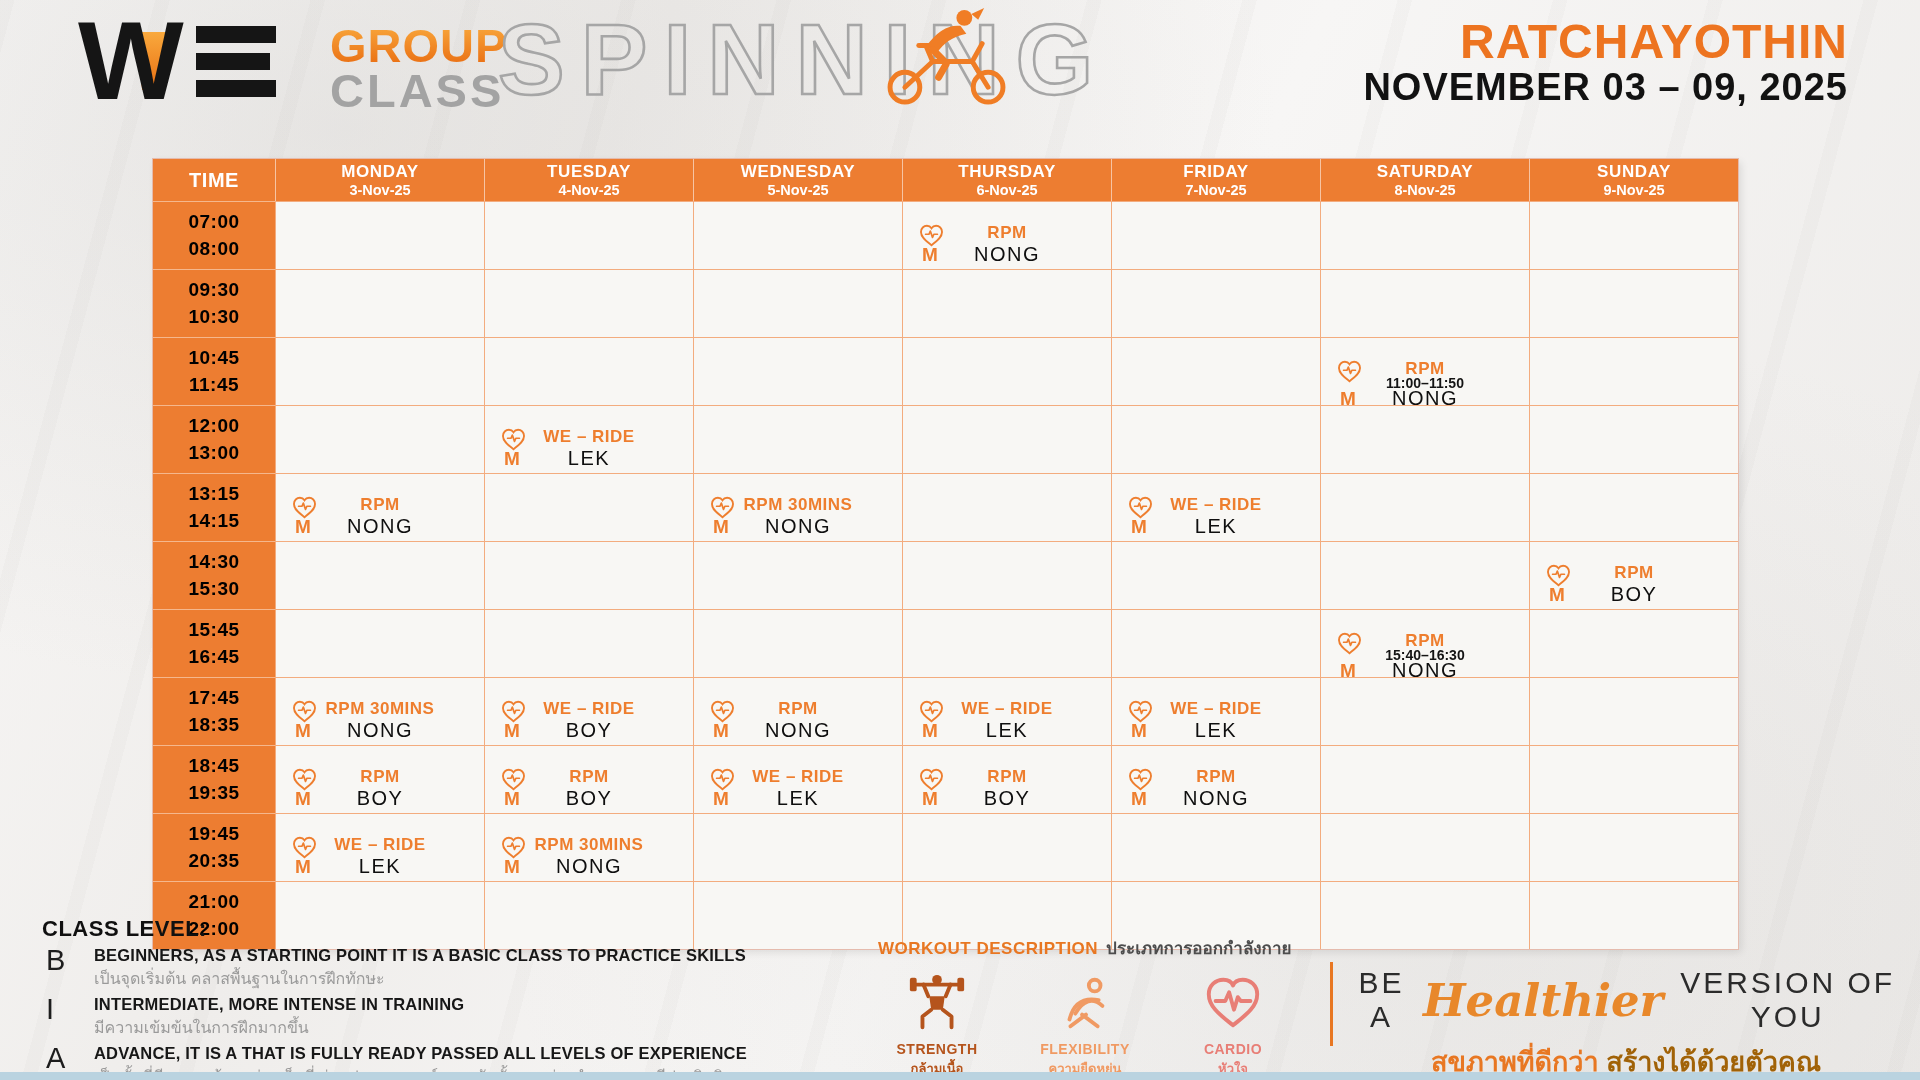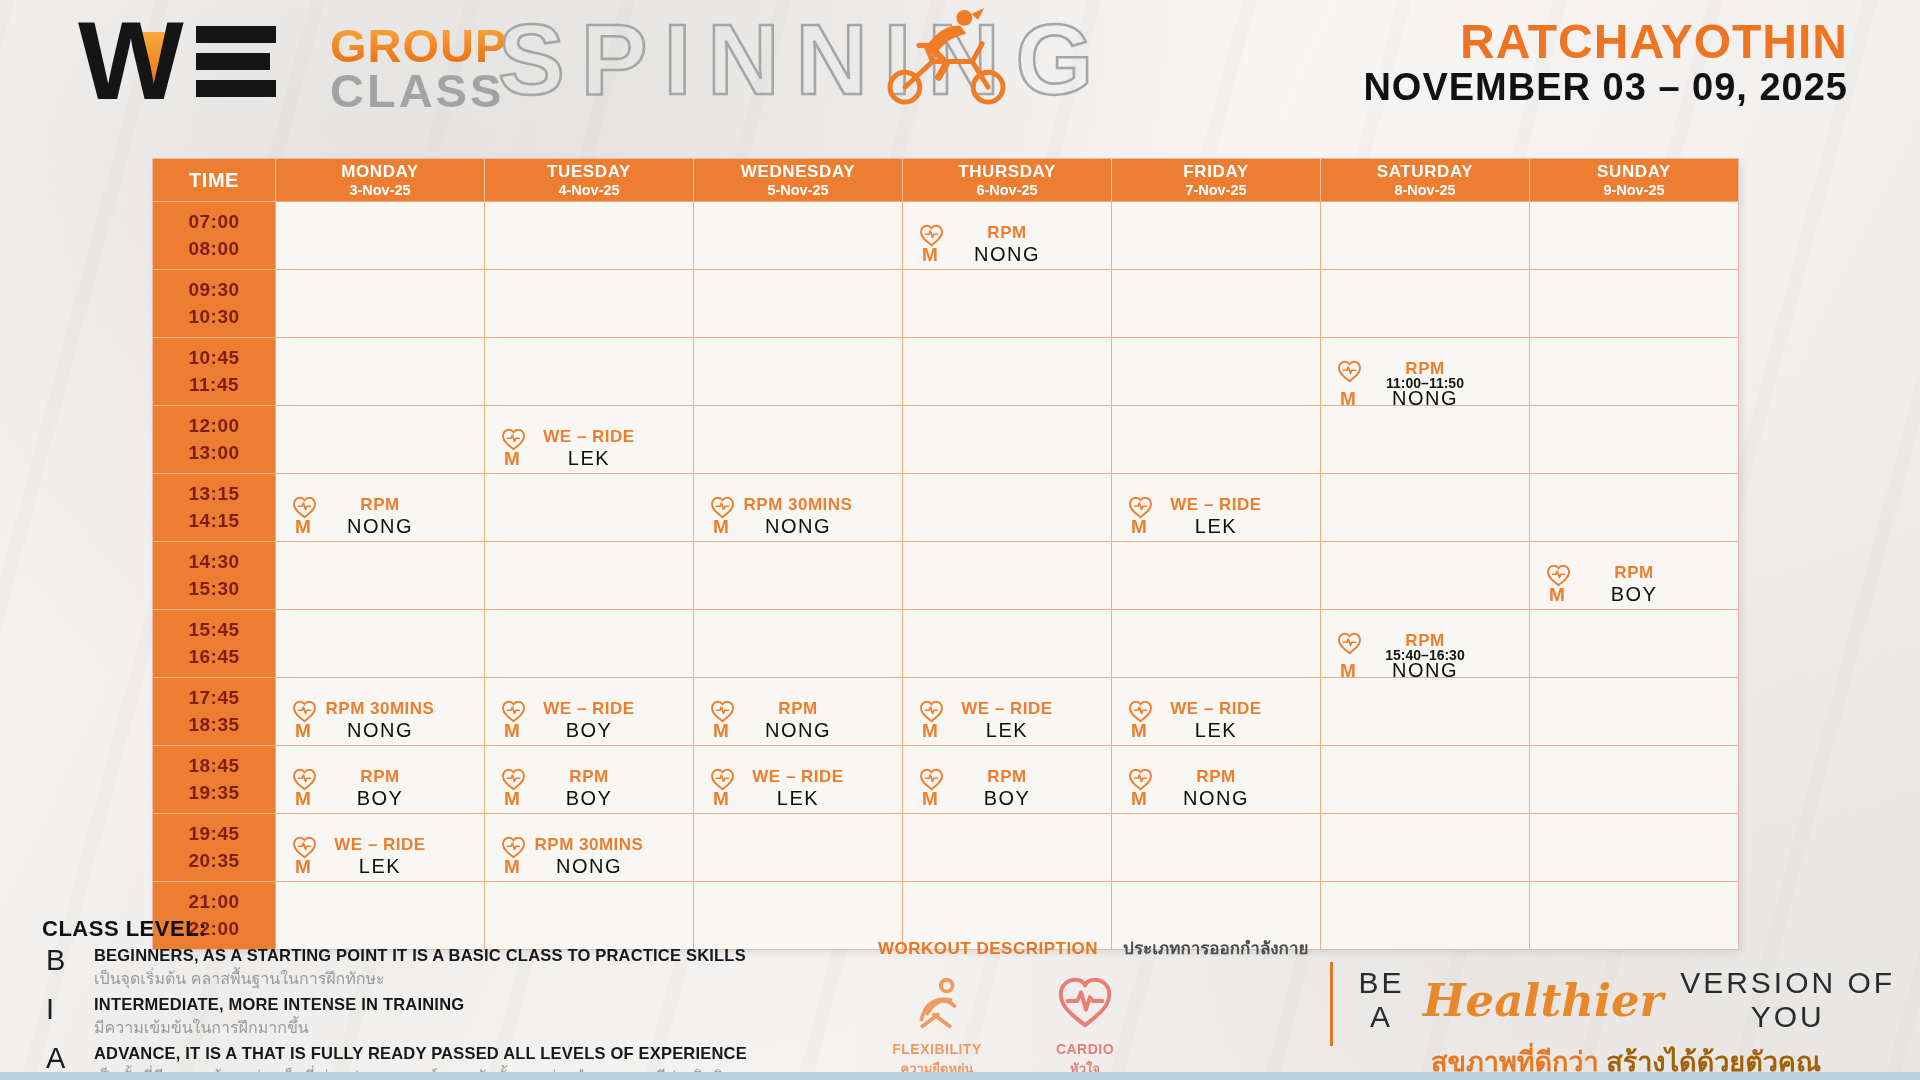--- a/index.html
+++ b/index.html
@@ -40,21 +40,21 @@
   .daterange { position:absolute; right:72px; top:66px; font-size:38px; font-weight:800; color:#121212; letter-spacing:1px; }
 
   
   .grid { position:absolute; left:153px; top:116px; width:1585px; height:790px;
     display:grid; grid-template-columns:122px repeat(7,1fr); grid-template-rows:42px repeat(11,68px);
     background:#F8F7F4; box-shadow:0 0 0 1px #E5BBAD, 3px 3px 8px rgba(0,0,0,.10);margin-top:43px; }
   .h-cell { background:#ED7D31; color:#fff; display:flex; flex-direction:column; align-items:center; justify-content:center; border-left:1px solid rgba(255,255,255,.55); }
   .h-day { font-size:17px; font-weight:800; letter-spacing:.6px; }
   .h-date { font-size:14.5px; font-weight:600; }
   .time-head { font-size:20px; font-weight:800; letter-spacing:.5px; border-left:none; }
-  .t-cell { background:#ED7D31; color:#7f1d1d; display:flex; flex-direction:column; justify-content:space-around; align-items:center;
+  .t-cell { background:#ED7D31; color:#000000; display:flex; flex-direction:column; justify-content:space-around; align-items:center;
     font-size:19px; font-weight:800; letter-spacing:.5px; border-top:1px solid rgba(255,255,255,.45); padding:6px 0; }
   .d-cell { background:#F8F7F4; border-left:1px solid #F3AC7E; border-top:1px solid #F3AC7E; position:relative; }
 
   .cls { position:absolute; inset:0; display:flex; flex-direction:column; justify-content:space-between; padding:21px 8px 7px; }
   .cls-top { position:relative; height:26px; display:flex; align-items:center; justify-content:center; }
   .heart-svg { position:absolute; left:7px; top:-1px; width:27px; height:27px; }
   .cls-name { color:#EE7E2E; font-weight:800; font-size:17px; letter-spacing:.5px; }
   .cls-time { text-align:center; font-size:14px; font-weight:800; color:#141414; margin:-4px 0; }
   .cls-bot { position:relative; height:26px; display:flex; align-items:center; justify-content:center; }
   .lvl { position:absolute; left:11px; color:#EE7E2E; font-weight:800; font-size:19px; }
@@ -65,21 +65,21 @@
   .cl-title { font-size:22px; font-weight:900; color:#101010; letter-spacing:.5px; }
   .cl-item { display:grid; grid-template-columns:52px 1fr; align-items:start; margin-top:4px; }
   .cl-letter { font-size:29px; font-weight:400; color:#1d1d1d; line-height:1; padding-left:4px; }
   .cl-en { font-size:16.5px; font-weight:700; color:#171717; letter-spacing:.2px; }
   .cl-th { font-size:16px; color:#9a9a9a; margin-top:1px; }
 
   
   .workout { position:absolute; left:878px; top:934px; width:440px; }
   .w-title { font-size:17px; font-weight:800; }
   .w-title .en { color:#E87722; letter-spacing:.5px; }
-  .w-title .th { color:#4d4d4d; font-weight:600; margin-left:25px; }
+  .w-title .th { color:#4d4d4d; font-weight:600; margin-left:8px; }
   .w-items { display:flex; gap:30px; margin-top:10px; }
   .w-item { width:118px; text-align:center; }
   .w-item svg { width:62px; height:62px; }
   .w-en { font-size:14px; font-weight:800; letter-spacing:.5px; margin-top:4px; }
   .w-th { font-size:13px; font-weight:600; margin-top:1px; }
   .strength  { color:#B5541C; }
   .flexible  { color:#F09A63;text-align:center; }
   .cardio    { color:#E87E76; }
 
   .v-divider { position:absolute; left:1330px; top:962px; width:3px; height:84px; background:#E87722; }
@@ -590,20 +590,33 @@
       </div>
   </div>
 
 </div>
 
 <div class="workout">
   <div class="w-title">
     <span class="en">WORKOUT DESCRIPTION</span><span class="th">ประเภทการออกกำลังกาย</span>
   </div>
   <div class="w-items">
+    <div class="w-item strength">
+      <svg viewBox="0 0 64 64" fill="none" stroke="currentColor" stroke-width="4" stroke-linecap="round" stroke-linejoin="round">
+        <line x1="10" y1="14" x2="54" y2="14"></line>
+        <rect x="4" y="7" width="7" height="14" rx="2" fill="currentColor" stroke="none"></rect>
+        <rect x="53" y="7" width="7" height="14" rx="2" fill="currentColor" stroke="none"></rect>
+        <circle cx="32" cy="9" r="5" fill="currentColor" stroke="none"></circle>
+        <path d="M18 14 L23 26 M46 14 L41 26"></path>
+        <path d="M24 26 L40 26 L38 40 L26 40 Z" fill="currentColor" stroke="none"></path>
+        <path d="M26 40 L17 47 L17 58 M38 40 L47 47 L47 58"></path>
+      </svg>
+      <div class="w-en">STRENGTH</div>
+      <div class="w-th">กล้ามเนื้อ</div>
+    </div>
     <div class="w-item flexible">
       <svg viewBox="0 0 64 64" fill="none" stroke="currentColor" stroke-width="4" stroke-linecap="round" stroke-linejoin="round">
         <circle cx="42" cy="15" r="6"></circle>
         <path d="M16 50 C20 34 30 27 46 30"></path>
         <path d="M22 44 C30 30 40 27 50 36"></path>
         <path d="M17 57 L33 45 M45 57 L29 45"></path>
       </svg>
       <div class="w-en">FLEXIBILITY</div>
       <div class="w-th">ความยืดหยุ่น</div>
     </div>

